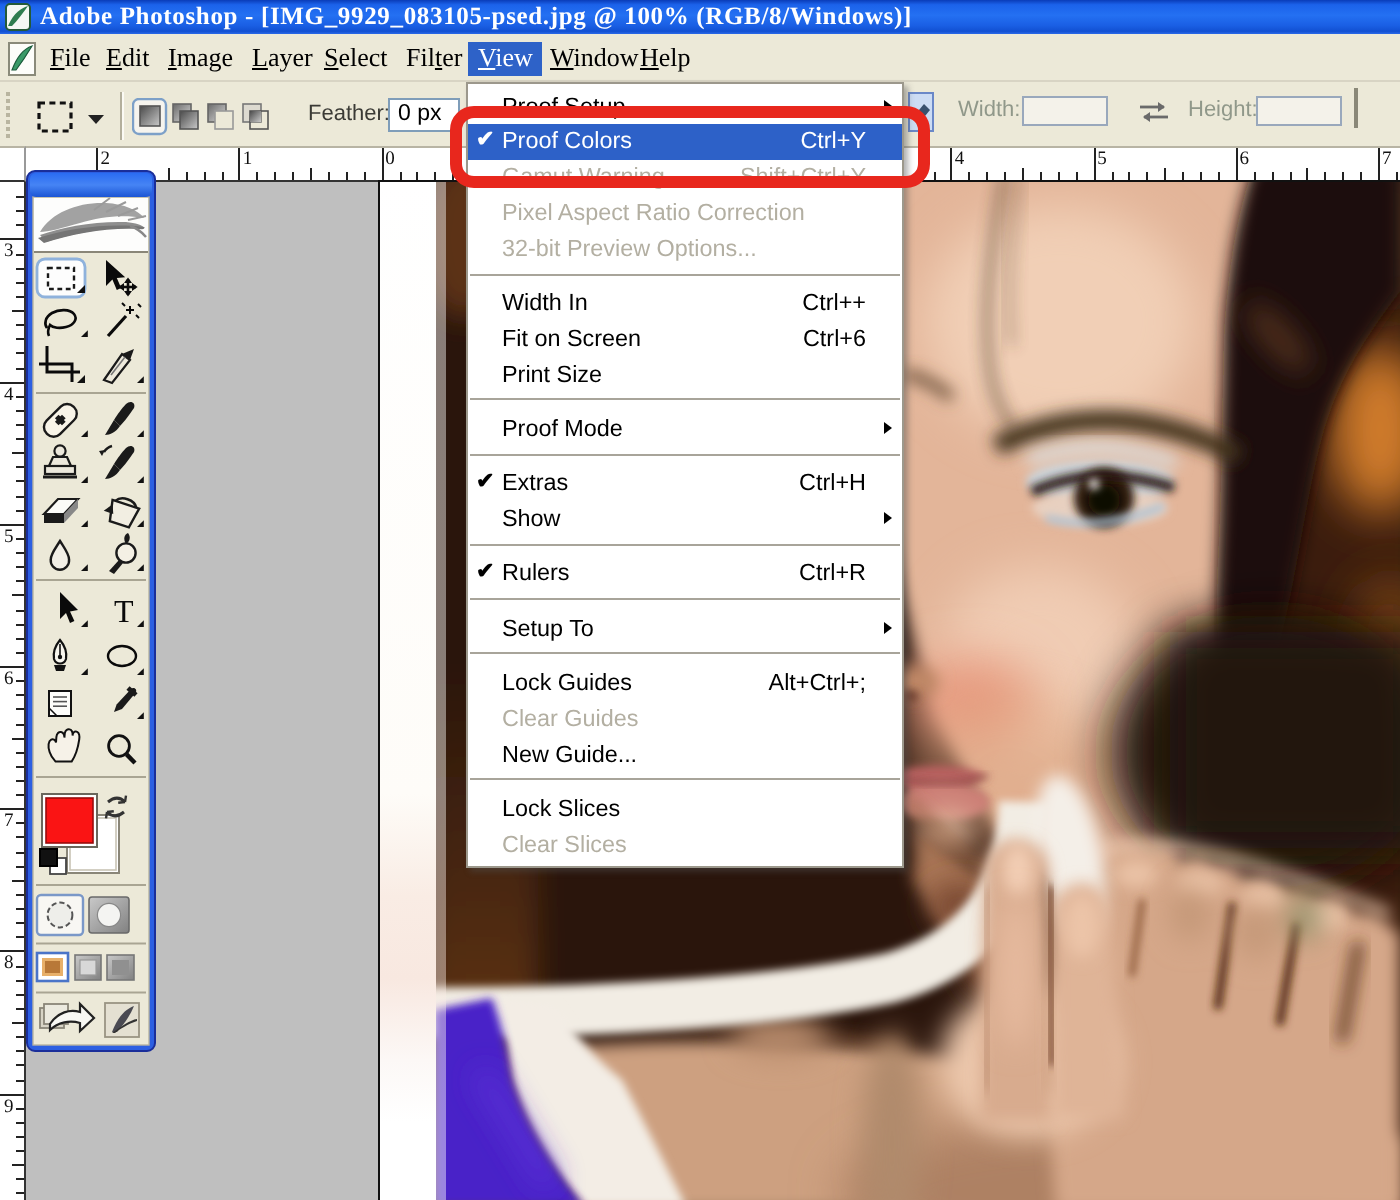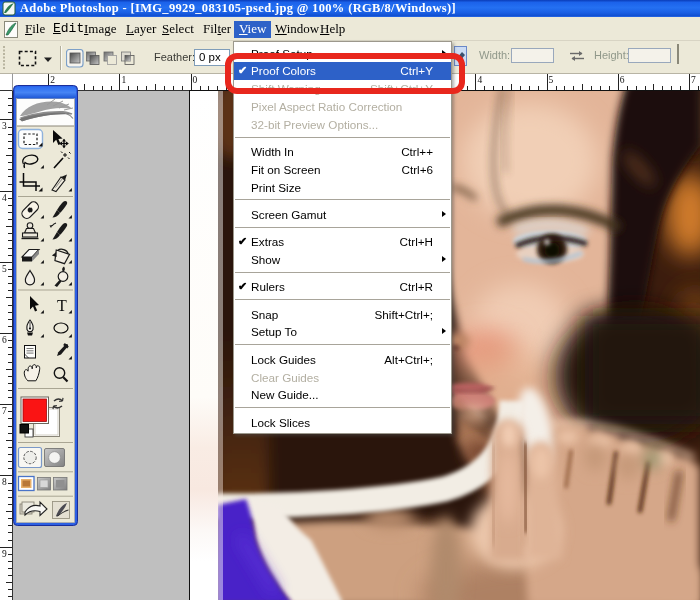--- a/index.html
+++ b/index.html
@@ -50,21 +50,21 @@
       <path d="M2,12 C5,5 9,3 12,2 C9,6 7,9 4,12 Z" fill="#2e7d4f"></path>
     </svg>
   <div class="ttext">Adobe Photoshop - [IMG_9929_083105-psed.jpg @ 100% (RGB/8/Windows)]</div>
 </div>
 <div id="menubar">
   <svg style="position:absolute;left:3px;top:3px" width="17" height="19">
       <rect x="1.5" y="1.5" width="13" height="16" fill="#fdfdfa" stroke="#8a8a7a"></rect>
       <path d="M3,15 C6,7 10,4 13,3 C10,8 8,11 5,15 Z" fill="#3a9a68" stroke="#1a5a3a" stroke-width="0.6"></path>
     </svg>
   <div class="mbi" style="left:25px;"><u>F</u>ile</div>
-<div class="mbi" style="left:53px;font-family:Liberation Mono, monospace;"><u>E</u>dit</div>
+<div class="mbi" style="left:53px;"><u>E</u>dit</div>
 <div class="mbi" style="left:84px;"><u>I</u>mage</div>
 <div class="mbi" style="left:126px;"><u>L</u>ayer</div>
 <div class="mbi" style="left:162px;"><u>S</u>elect</div>
 <div class="mbi" style="left:203px;">Fil<u>t</u>er</div>
 <div class="mbi sel" style="left:234px;padding:0 5px;"><u>V</u>iew</div>
 <div class="mbi" style="left:275px;"><u>W</u>indow</div>
 <div class="mbi" style="left:320px;"><u>H</u>elp</div>
 </div>
 <div id="optbar">
 <svg style="position:absolute;left:1px;top:4px" width="6" height="26">
@@ -650,21 +650,21 @@
 <div class="mi">
       <span class="lab">Proof Setup</span>
       <span class="arr"></span>
     </div>
 <div class="mi hl">
       <span class="chk">✔</span>
       <span class="lab">Proof Colors</span>
       <span class="sc">Ctrl+Y</span>
     </div>
 <div class="mi dis">
-      <span class="lab">Shift Warning</span>
+      <span class="lab">Gamut Warning</span>
       <span class="sc">Shift+Ctrl+Y</span>
     </div>
 <div class="mi dis">
       <span class="lab">Pixel Aspect Ratio Correction</span>
     </div>
 <div class="mi dis">
       <span class="lab">32-bit Preview Options...</span>
     </div>
 <div class="msep">
       <div></div>
@@ -677,21 +677,21 @@
       <span class="lab">Fit on Screen</span>
       <span class="sc">Ctrl+6</span>
     </div>
 <div class="mi">
       <span class="lab">Print Size</span>
     </div>
 <div class="msep">
       <div></div>
     </div>
 <div class="mi">
-      <span class="lab">Screen Gamut</span>
+      <span class="lab">Proof Mode</span>
       <span class="arr"></span>
     </div>
 <div class="msep">
       <div></div>
     </div>
 <div class="mi">
       <span class="chk">✔</span>
       <span class="lab">Extras</span>
       <span class="sc">Ctrl+H</span>
     </div>
@@ -704,24 +704,20 @@
     </div>
 <div class="mi">
       <span class="chk">✔</span>
       <span class="lab">Rulers</span>
       <span class="sc">Ctrl+R</span>
     </div>
 <div class="msep">
       <div></div>
     </div>
 <div class="mi">
-      <span class="lab">Snap</span>
-      <span class="sc">Shift+Ctrl+;</span>
-    </div>
-<div class="mi">
       <span class="lab">Setup To</span>
       <span class="arr"></span>
     </div>
 <div class="msep">
       <div></div>
     </div>
 <div class="mi">
       <span class="lab">Lock Guides</span>
       <span class="sc">Alt+Ctrl+;</span>
     </div>
@@ -730,14 +726,17 @@
     </div>
 <div class="mi">
       <span class="lab">New Guide...</span>
     </div>
 <div class="msep">
       <div></div>
     </div>
 <div class="mi">
       <span class="lab">Lock Slices</span>
     </div>
+<div class="mi dis">
+      <span class="lab">Clear Slices</span>
+    </div>
 </div>
 <div id="redbox"></div>
 
 </body></html>

